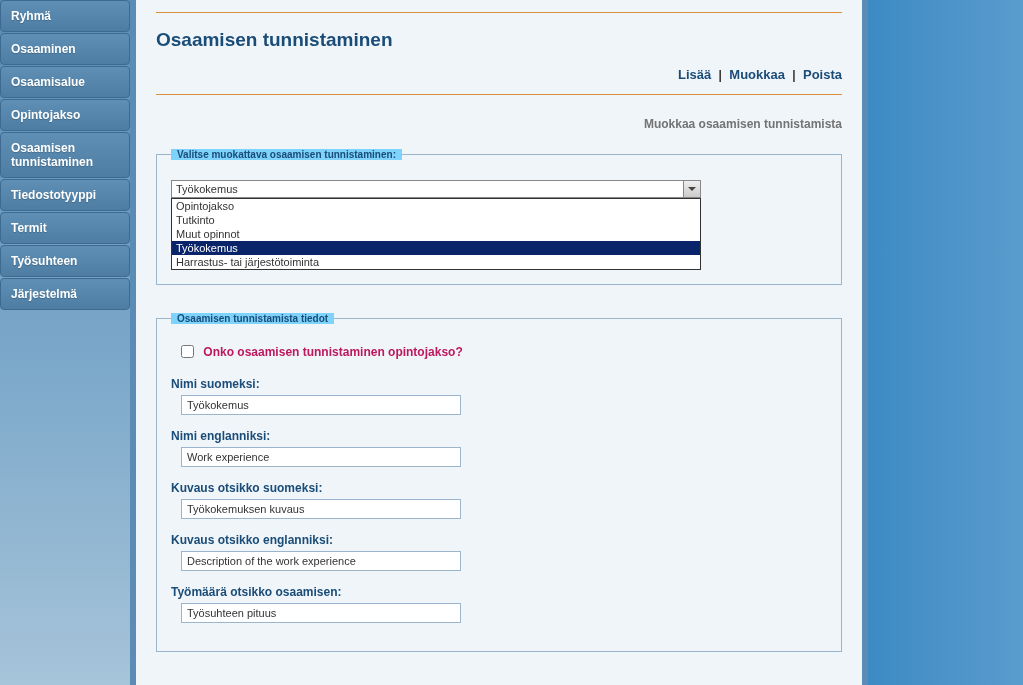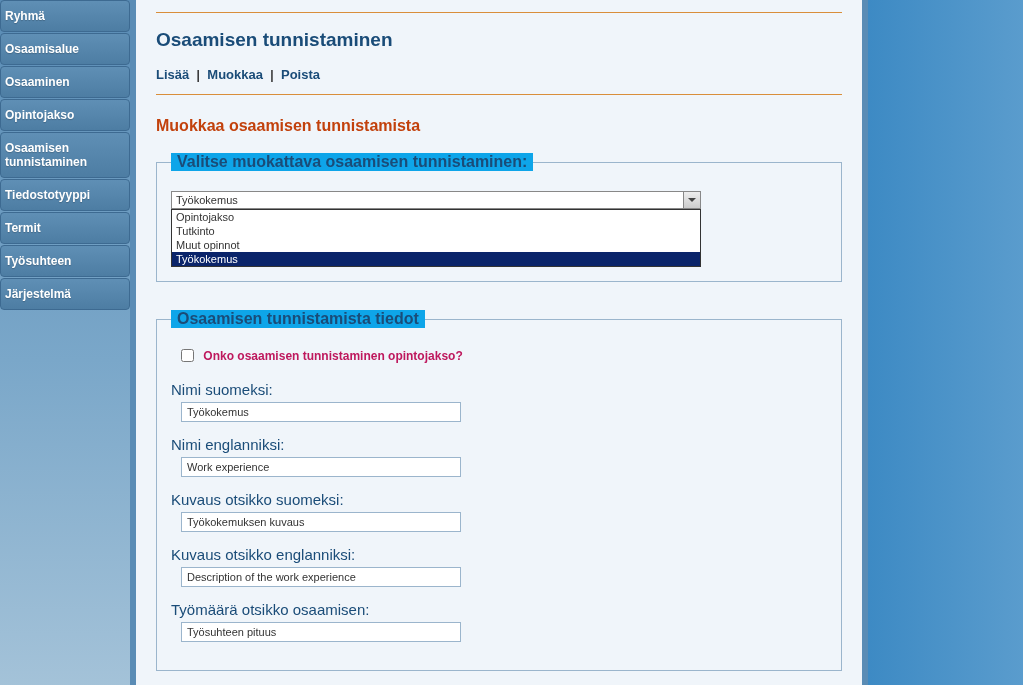--- a/index.html
+++ b/index.html
@@ -13,21 +13,21 @@
       display: flex;
       min-height: 685px;
     }
     .sidebar {
       width: 130px;
       background: linear-gradient(to bottom, #5a8cb5 0%, #7aa7c9 50%, #a8c5da 100%);
       padding: 0;
     }
     .sidebar-item {
       display: block;
-      padding: 8px 4px;
+      padding: 8px 10px;
       color: #fff;
       font-size: 12px;
       font-weight: bold;
       background: linear-gradient(to bottom, #5f8fb5, #4d7da3);
       border: 1px solid #3d6a91;
       border-radius: 4px;
       margin-bottom: 1px;
       cursor: pointer;
       text-shadow: 0 1px 1px rgba(0,0,0,0.2);
     }
@@ -53,50 +53,52 @@
       margin: 12px 0 16px 0;
     }
     h2 {
       color: #1a4c78;
       font-size: 19px;
       font-weight: bold;
       margin: 8px 0 16px 0;
     }
     .action-links {
       margin-bottom: 10px;
+      text-align: right;
     }
     .action-links a {
       color: #1a4c78;
       font-weight: bold;
       text-decoration: none;
       font-size: 13px;
     }
     .action-links .sep {
       color: #333;
       font-weight: bold;
       margin: 0 4px;
     }
     h3 {
-      color: #c2410c;
-      font-size: 16px;
+      color: #737373;
+      font-size: 12px;
       font-weight: bold;
       margin: 22px 0 18px 0;
+      text-align: right;
     }
     fieldset {
       border: 1px solid #9bb5cc;
       padding: 20px 14px 14px 14px;
       margin-bottom: 28px;
       position: relative;
     }
     legend {
       color: #1a4c78;
       font-weight: bold;
-      font-size: 16px;
+      font-size: 10px;
       padding: 0 6px;
-      background: #0ea5e9;
+      background: #7dd3fc;
     }
     .select-wrap {
       position: relative;
       width: 530px;
     }
     .select-display {
       border: 1px solid #888;
       background: #fff;
       padding: 2px 20px 2px 4px;
       font-size: 11px;
@@ -136,22 +138,22 @@
     .dropdown-list .opt.selected {
       background: #0a246a;
       color: #fff;
     }
     .form-row {
       margin-bottom: 14px;
     }
     .form-row label {
       display: block;
       color: #1a4c78;
-      font-weight: normal;
-      font-size: 15px;
+      font-weight: bold;
+      font-size: 12px;
       margin-bottom: 4px;
     }
     .form-row input[type="text"] {
       width: 280px;
       border: 1px solid #9bb5cc;
       padding: 3px 5px;
       font-size: 11px;
       background: #fff;
       color: #333;
       margin-left: 10px;
@@ -170,22 +172,22 @@
       font-size: 12px;
       vertical-align: middle;
     }
   </style>
 </head>
 <body>
 
 <div class="wrapper">
   <nav class="sidebar">
     <div class="sidebar-item">Ryhmä</div>
+    <div class="sidebar-item">Osaaminen</div>
     <div class="sidebar-item">Osaamisalue</div>
-    <div class="sidebar-item">Osaaminen</div>
     <div class="sidebar-item">Opintojakso</div>
     <div class="sidebar-item">Osaamisen tunnistaminen</div>
     <div class="sidebar-item">Tiedostotyyppi</div>
     <div class="sidebar-item">Termit</div>
     <div class="sidebar-item">Työsuhteen</div>
     <div class="sidebar-item">Järjestelmä</div>
   </nav>
 
   <div class="main-area">
     <main class="content">
@@ -209,20 +211,21 @@
         <div class="select-wrap">
           <div class="select-display">
             <span>Työkokemus</span>
             <span class="select-arrow"></span>
           </div>
           <div class="dropdown-list">
             <div class="opt">Opintojakso</div>
             <div class="opt">Tutkinto</div>
             <div class="opt">Muut opinnot</div>
             <div class="opt selected">Työkokemus</div>
+            <div class="opt">Harrastus- tai järjestötoiminta</div>
           </div>
         </div>
       </fieldset>
 
       <fieldset>
         <legend>Osaamisen tunnistamista tiedot</legend>
 
         <div class="checkbox-row">
           <input type="checkbox" style="">
           <span>Onko osaamisen tunnistaminen opintojakso?</span>

